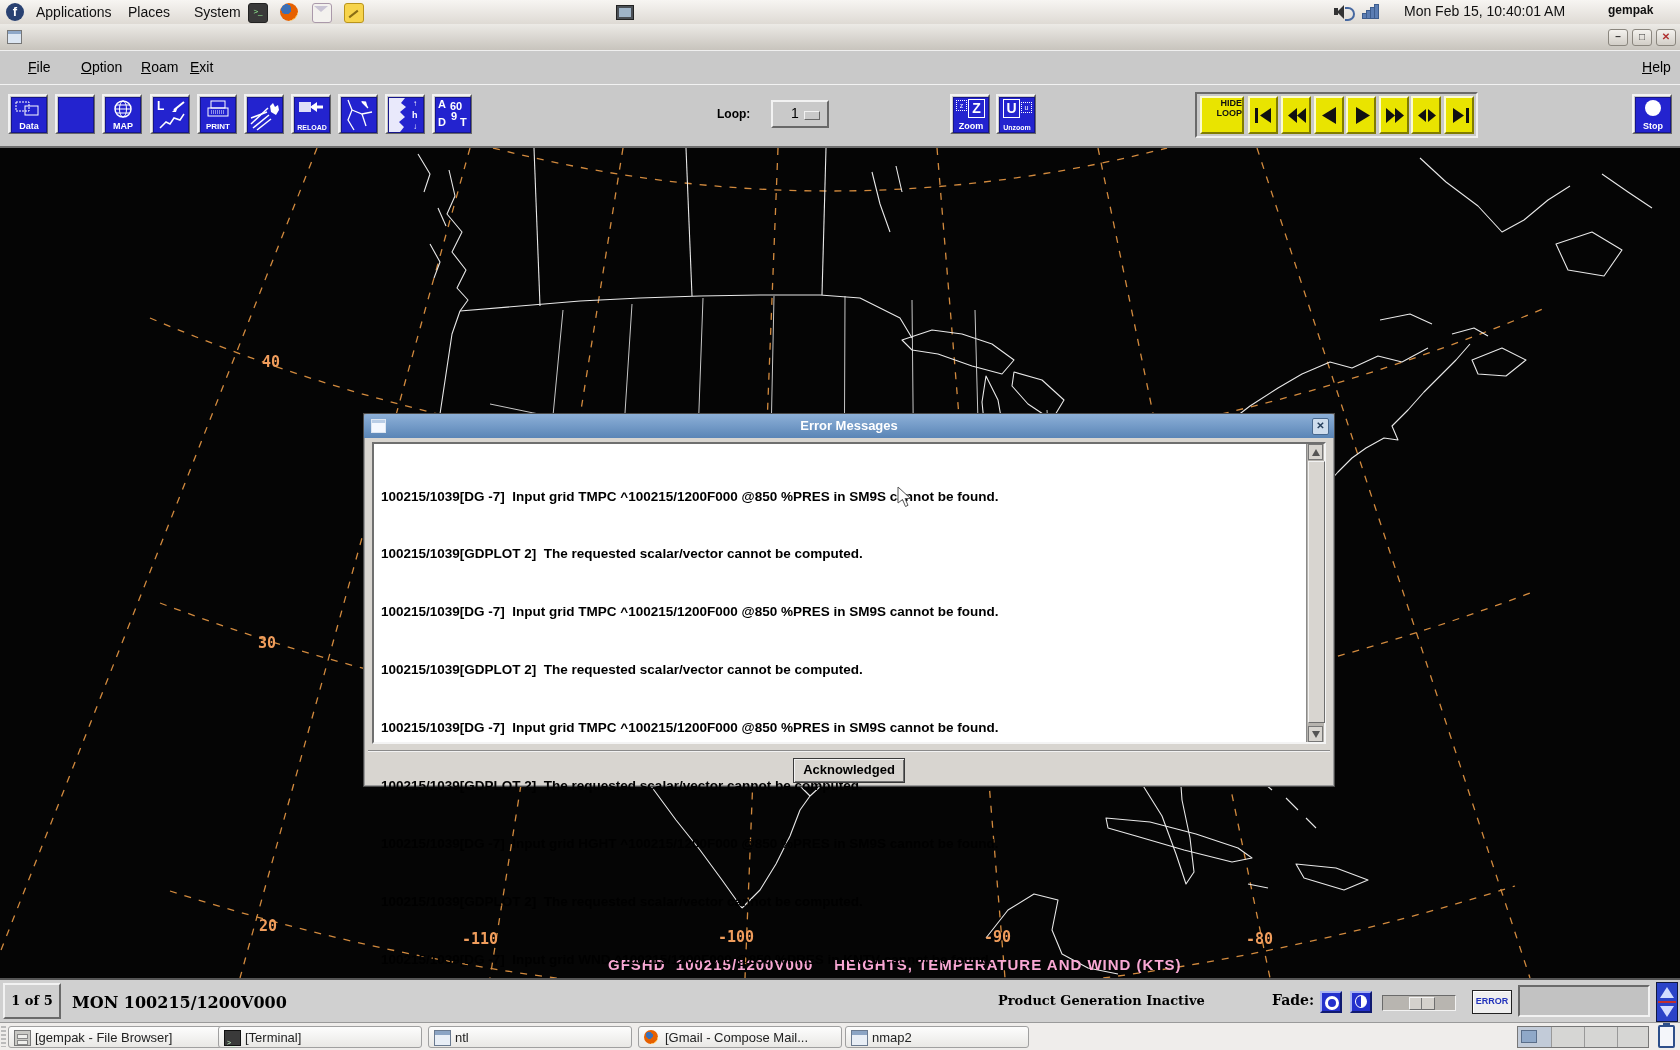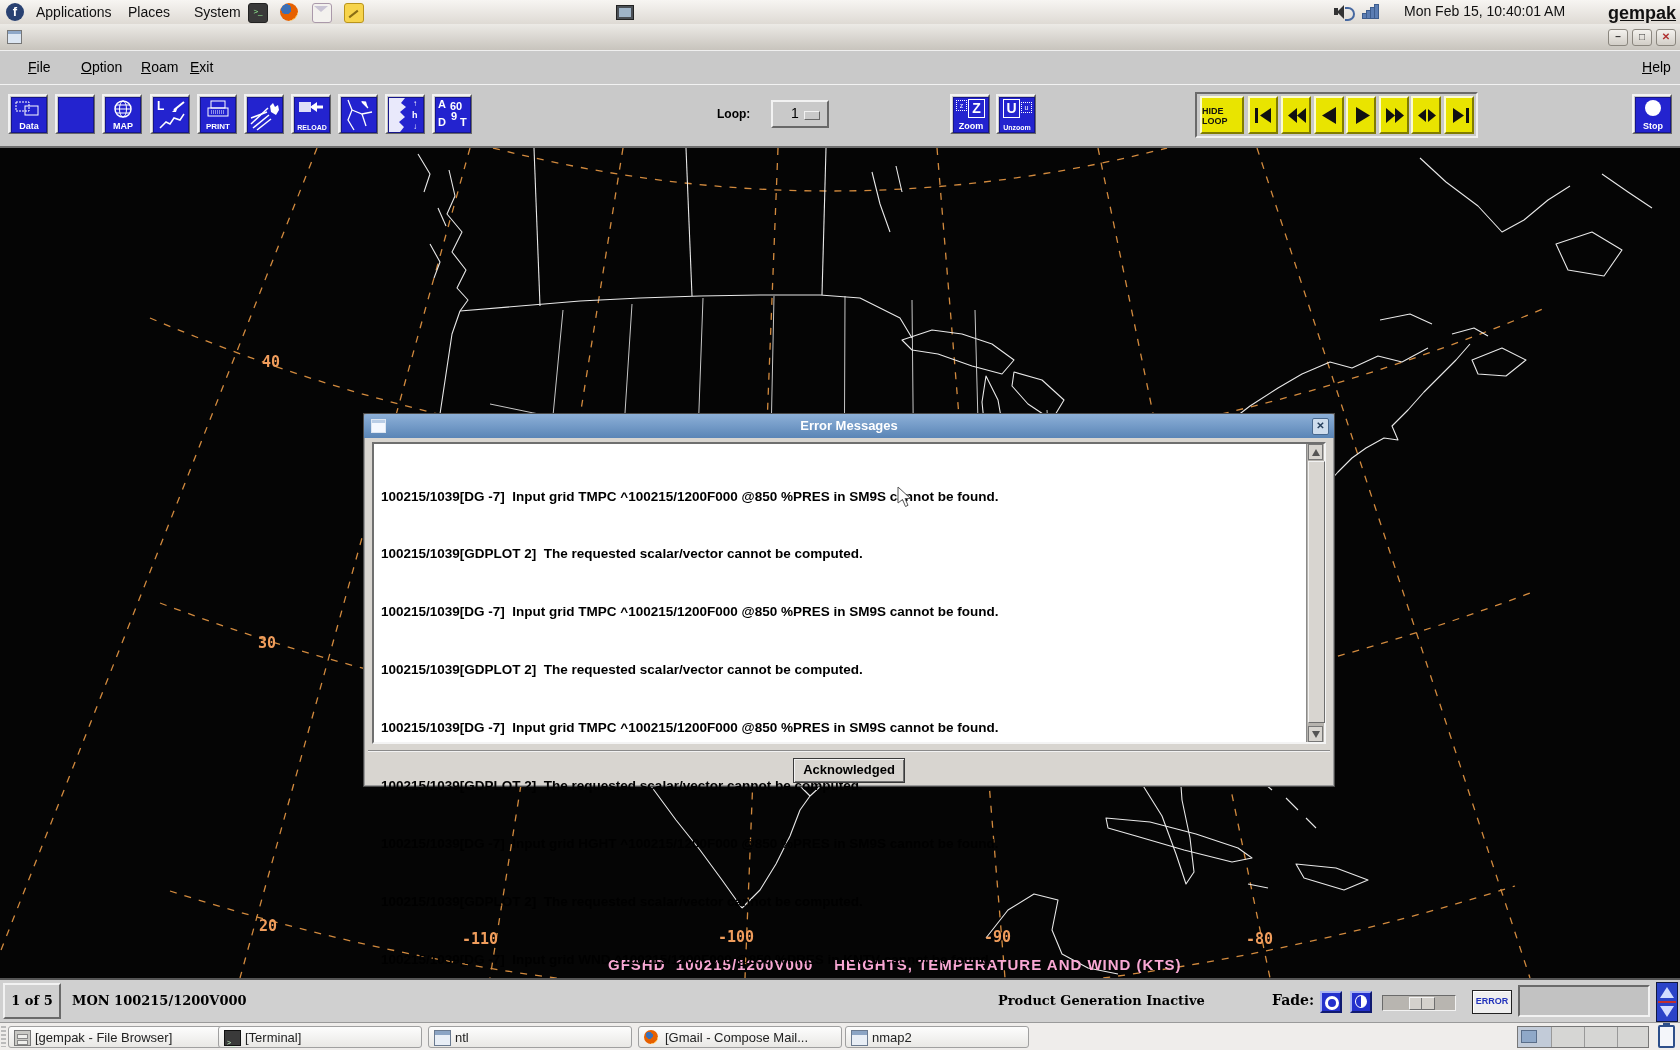--- a/index.html
+++ b/index.html
@@ -22,21 +22,21 @@
   #icon-note{background:#f7d44c;border:1px solid #b9941c;}
   #icon-note:before{content:"";position:absolute;left:3px;top:9px;width:11px;height:2px;background:#8a6d14;transform:rotate(-38deg);}
   #icon-screen{background:#4a4f55;border:1px solid #222;width:16px;height:13px;top:5px;}
   #icon-screen:before{content:"";position:absolute;left:2px;top:2px;right:2px;bottom:2px;background:#9fb4c8;}
   .spk{width:16px;height:14px;top:5px;}
   .spk .cone{position:absolute;left:0;top:3px;width:4px;height:7px;background:#333;}
   .spk .horn{position:absolute;left:3px;top:0;border-top:7px solid transparent;border-bottom:7px solid transparent;border-right:7px solid #333;}
   .spk .wave{position:absolute;left:11px;top:2px;width:8px;height:10px;border:2px solid #4668a0;border-left:none;border-radius:0 8px 8px 0;}
   .bars span{position:absolute;bottom:0;width:3px;background:#5b7db3;border:1px solid #3d5d8e;}
   #clock{font-size:14px;color:#101010;top:3px;}
-  #panel-user{font-size:18px;font-weight:bold;color:#101010;top:3px;text-decoration:underline;}
+  #panel-user{font-size:12px;font-weight:bold;color:#101010;top:3px;}
 
   
   #titlebar{left:0;top:24px;width:1680px;height:26px;
     background:linear-gradient(#eceae6,#c8c4bd);border-bottom:1px solid #9a958d;}
   #title-text{width:100%;text-align:center;top:5px;font-size:13px;font-weight:bold;color:#6f6d68;}
   .tb-icon{left:7px;top:6px;width:13px;height:12px;border:1px solid #777;background:#dce6f2;}
   .tb-icon:before{content:"";position:absolute;left:0;top:0;right:0;height:3px;background:#8fa8c8;}
   .winbtn{top:5px;width:18px;height:15px;border:1px solid #8a867e;border-radius:3px;
     background:linear-gradient(#f4f2ee,#d2cec7);text-align:center;line-height:13px;font-size:10px;color:#333;font-weight:bold;}
   .winbtn.close{color:#b03030;}
@@ -63,22 +63,22 @@
     border-top:2px solid #f2f2f2;border-left:2px solid #f2f2f2;border-right:2px solid #686868;border-bottom:2px solid #686868;
     box-sizing:border-box;font-size:14px;color:#000;}
   #loop-dd .val{position:absolute;left:18px;top:3px;}
   #loop-dd .tick{position:absolute;right:7px;top:9px;width:14px;height:7px;background:#c9c9c9;
     border-top:1px solid #f2f2f2;border-left:1px solid #f2f2f2;border-right:1px solid #686868;border-bottom:1px solid #686868;}
   #loopbar{left:1195px;top:7px;width:283px;height:46px;
     border-top:2px solid #6a6a6a;border-left:2px solid #6a6a6a;border-right:2px solid #f0f0f0;border-bottom:2px solid #f0f0f0;
     box-sizing:border-box;background:#c9c9c9;}
   .pb{position:absolute;top:2px;width:30px;height:38px;}
   .pb svg{position:absolute;left:4px;top:8px;}
-  #hideloop{position:absolute;left:3px;top:2px;width:44px;height:38px;text-align:left;
-    font-size:9px;font-weight:bold;color:#111;line-height:10px;padding-top:8px;box-sizing:border-box;text-transform:uppercase;letter-spacing:0;}
+  #hideloop{position:absolute;left:3px;top:2px;width:44px;height:38px;text-align:right;
+    font-size:9px;font-weight:bold;color:#111;line-height:10px;box-sizing:border-box;text-transform:uppercase;letter-spacing:0;}
 
   
   #map{left:0;top:148px;width:1680px;height:830px;background:#050505;}
   #map-caption{top:956px;left:560px;color:#f9a8d4;font-family:Liberation Sans, sans-serif;font-weight:bold;
     font-size:15px;letter-spacing:1px;white-space:pre;margin-left:48px;}
 
   
   #dialog{left:363px;top:413px;width:970px;height:372px;background:#d8d5d0;
     border:1px solid #4a4a4a;box-shadow:0 0 0 1px #9a9a9a inset;}
   #dlg-title{left:0;top:0;width:100%;height:24px;border-radius:3px 3px 0 0;
@@ -105,21 +105,21 @@
   #ack-btn{left:50%;transform:translateX(-50%);top:344px;width:110px;height:23px;background:#d8d5d0;
     border:1px solid #3a3a3a;box-shadow:1px 1px 0 #f2f2f2 inset,-1px -1px 0 #6e6e6e inset;
     font-size:13px;font-weight:bold;color:#000;text-align:center;line-height:22px;}
 
   
   #statusbar{left:0;top:978px;width:1680px;height:44px;background:#d0d0d0;
     border-top:2px solid #555;box-sizing:border-box;font-family:"DejaVu Serif",serif;}
   #frame-counter{left:3px;top:3px;width:58px;height:36px;background:#d0d0d0;
     border-top:2px solid #f2f2f2;border-left:2px solid #f2f2f2;border-right:2px solid #6a6a6a;border-bottom:2px solid #6a6a6a;
     box-sizing:border-box;text-align:center;line-height:32px;font-size:13px;font-weight:bold;color:#000;}
-  #data-src{left:72px;top:13px;font-size:13px;font-weight:bold;color:#000;}
+  #data-src{left:72px;top:13px;font-size:16px;font-weight:bold;color:#000;}
   #prod-status{left:998px;top:13px;font-size:13px;font-weight:bold;color:#000;}
   #fade-label{left:1272px;top:12px;font-size:14px;font-weight:bold;color:#000;}
   .fade-toggle{top:11px;width:22px;height:22px;background:#2330cc;
     border-top:2px solid #aab4f2;border-left:2px solid #aab4f2;border-right:2px solid #101a70;border-bottom:2px solid #101a70;box-sizing:border-box;}
   #fade1 .ring{position:absolute;left:3px;top:3px;width:8px;height:8px;border:3px solid #fff;border-radius:50%;}
   #fade2 .half{position:absolute;left:3px;top:2px;width:12px;height:13px;border:1px solid #fff;border-radius:50%;
     background:linear-gradient(90deg,transparent 50%,#fff 50%);box-sizing:border-box;}
   #fade-slider{left:1382px;top:15px;width:72px;height:14px;background:#b8b5b0;
     border-top:1px solid #6a6a6a;border-left:1px solid #6a6a6a;border-right:1px solid #f2f2f2;border-bottom:1px solid #f2f2f2;}
   #fade-thumb{position:absolute;left:26px;top:1px;width:24px;height:11px;background:#d4d1cc;

